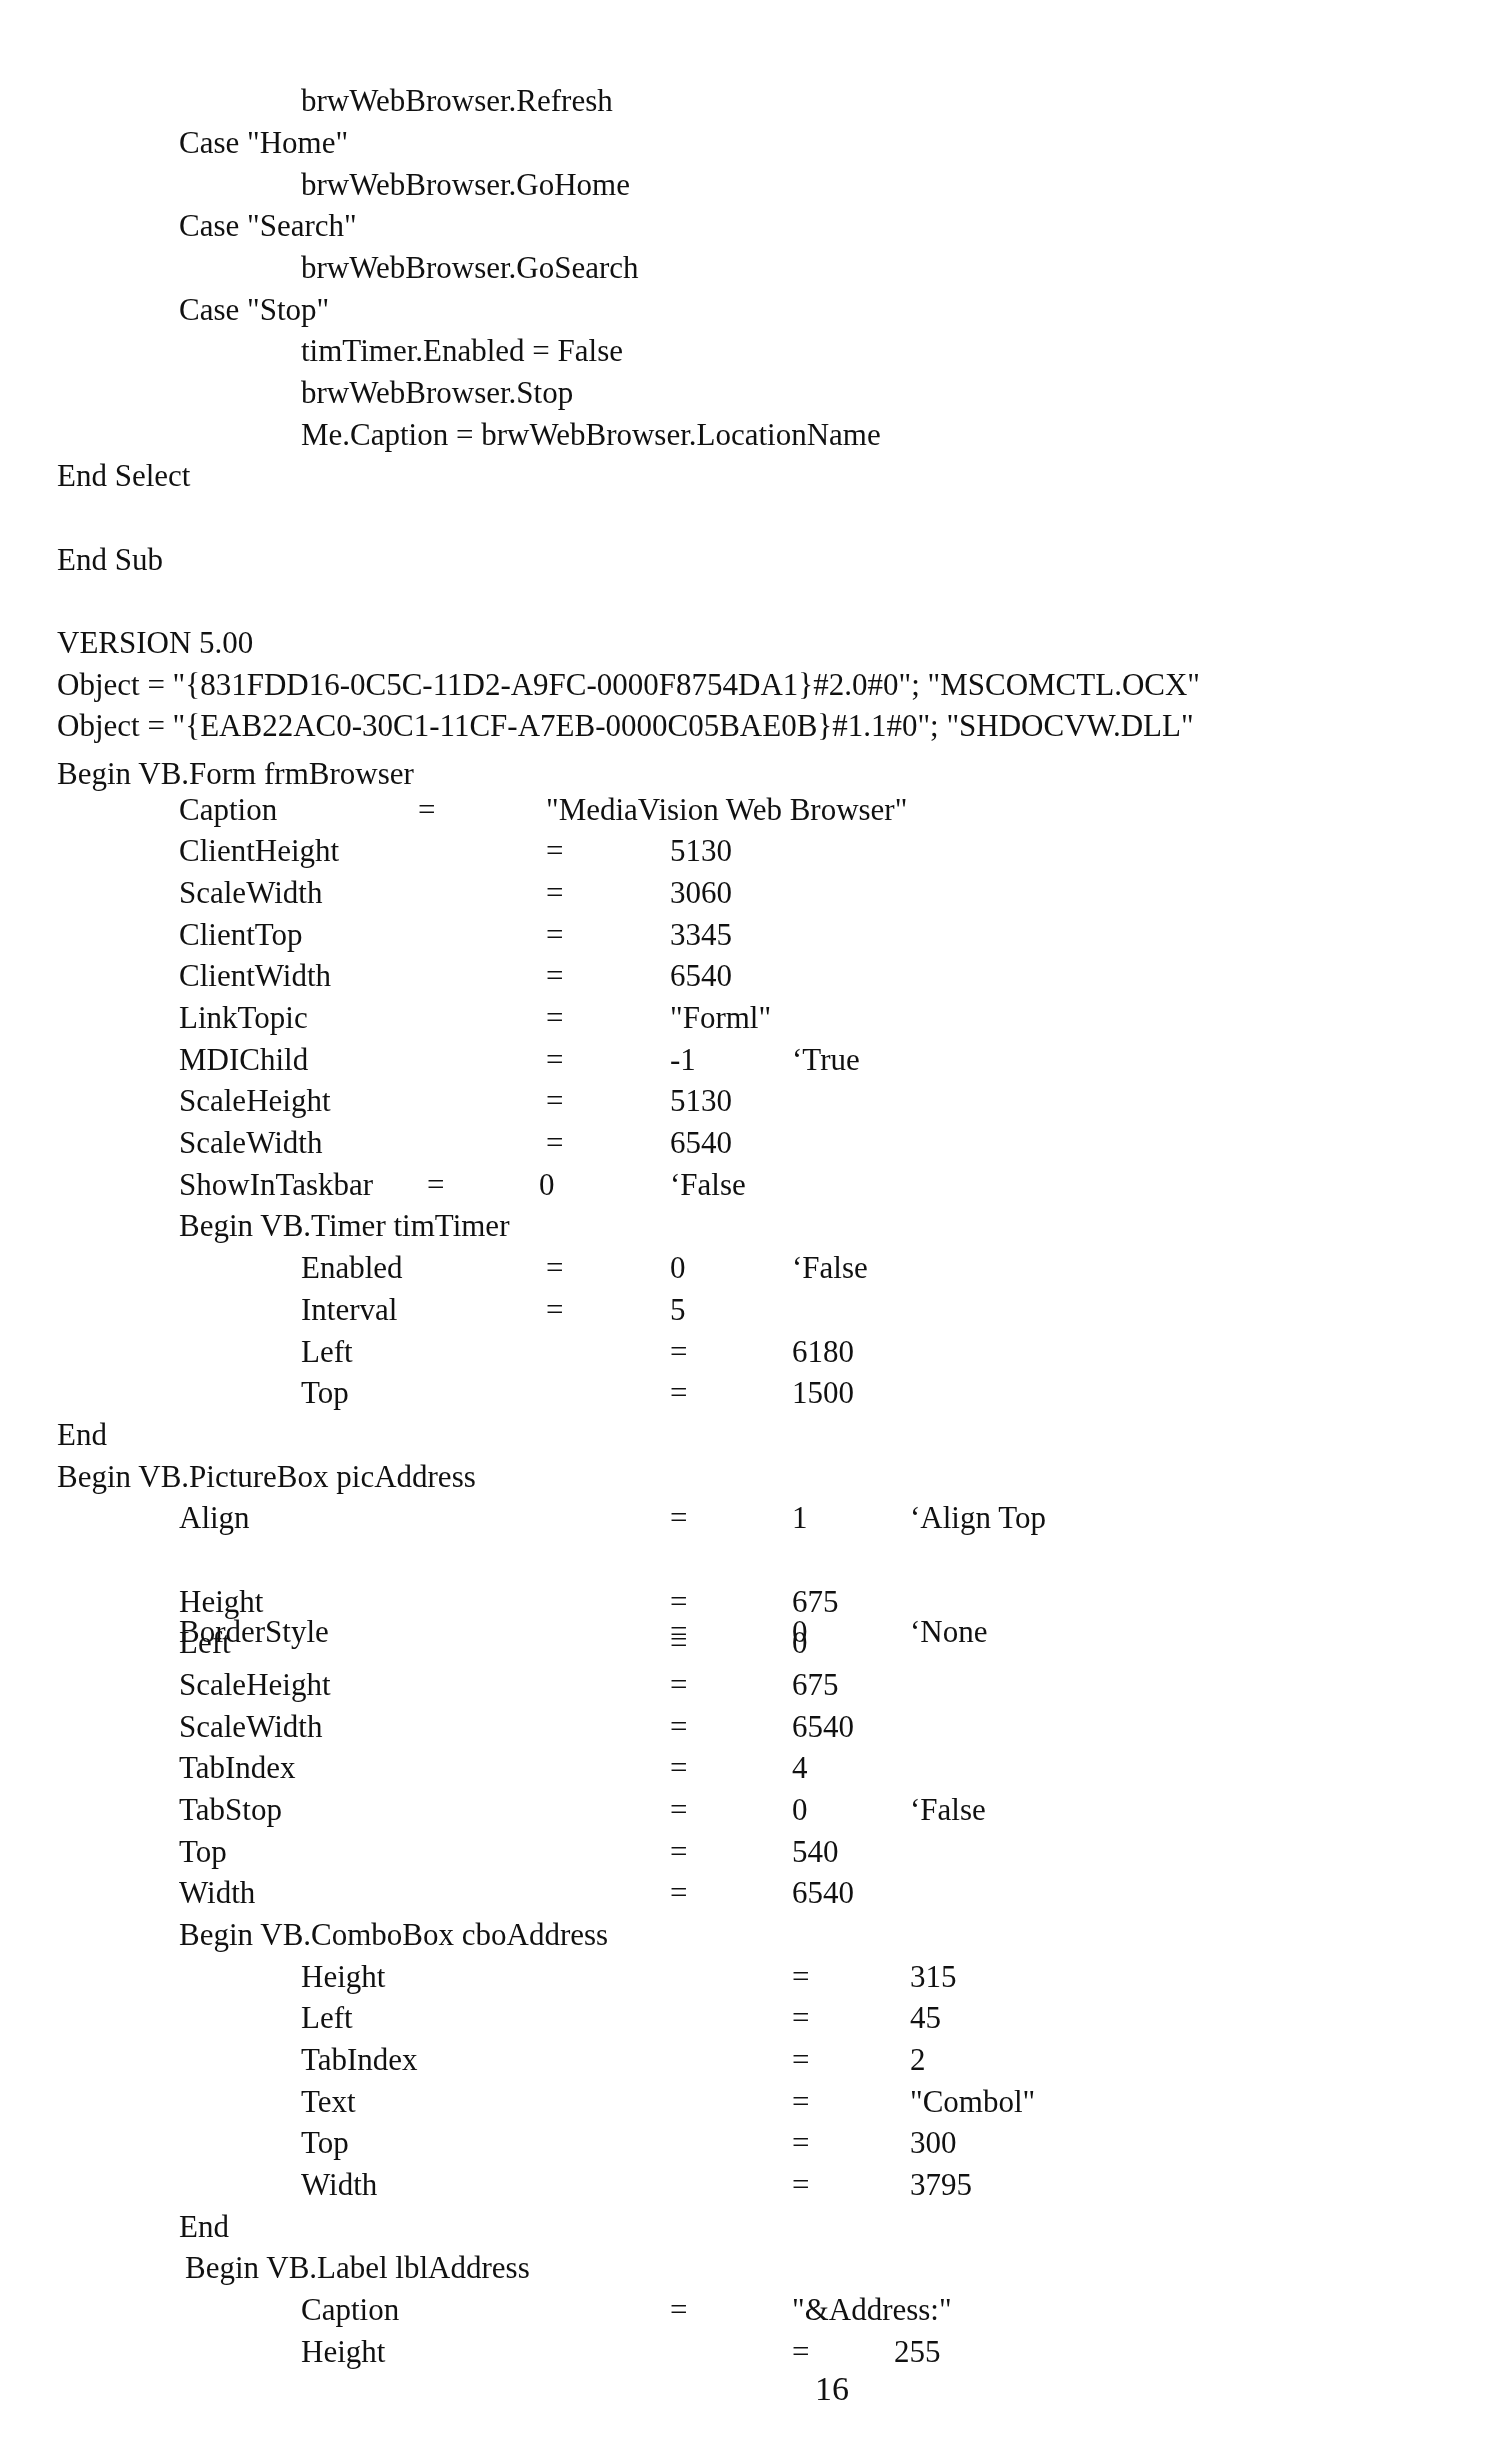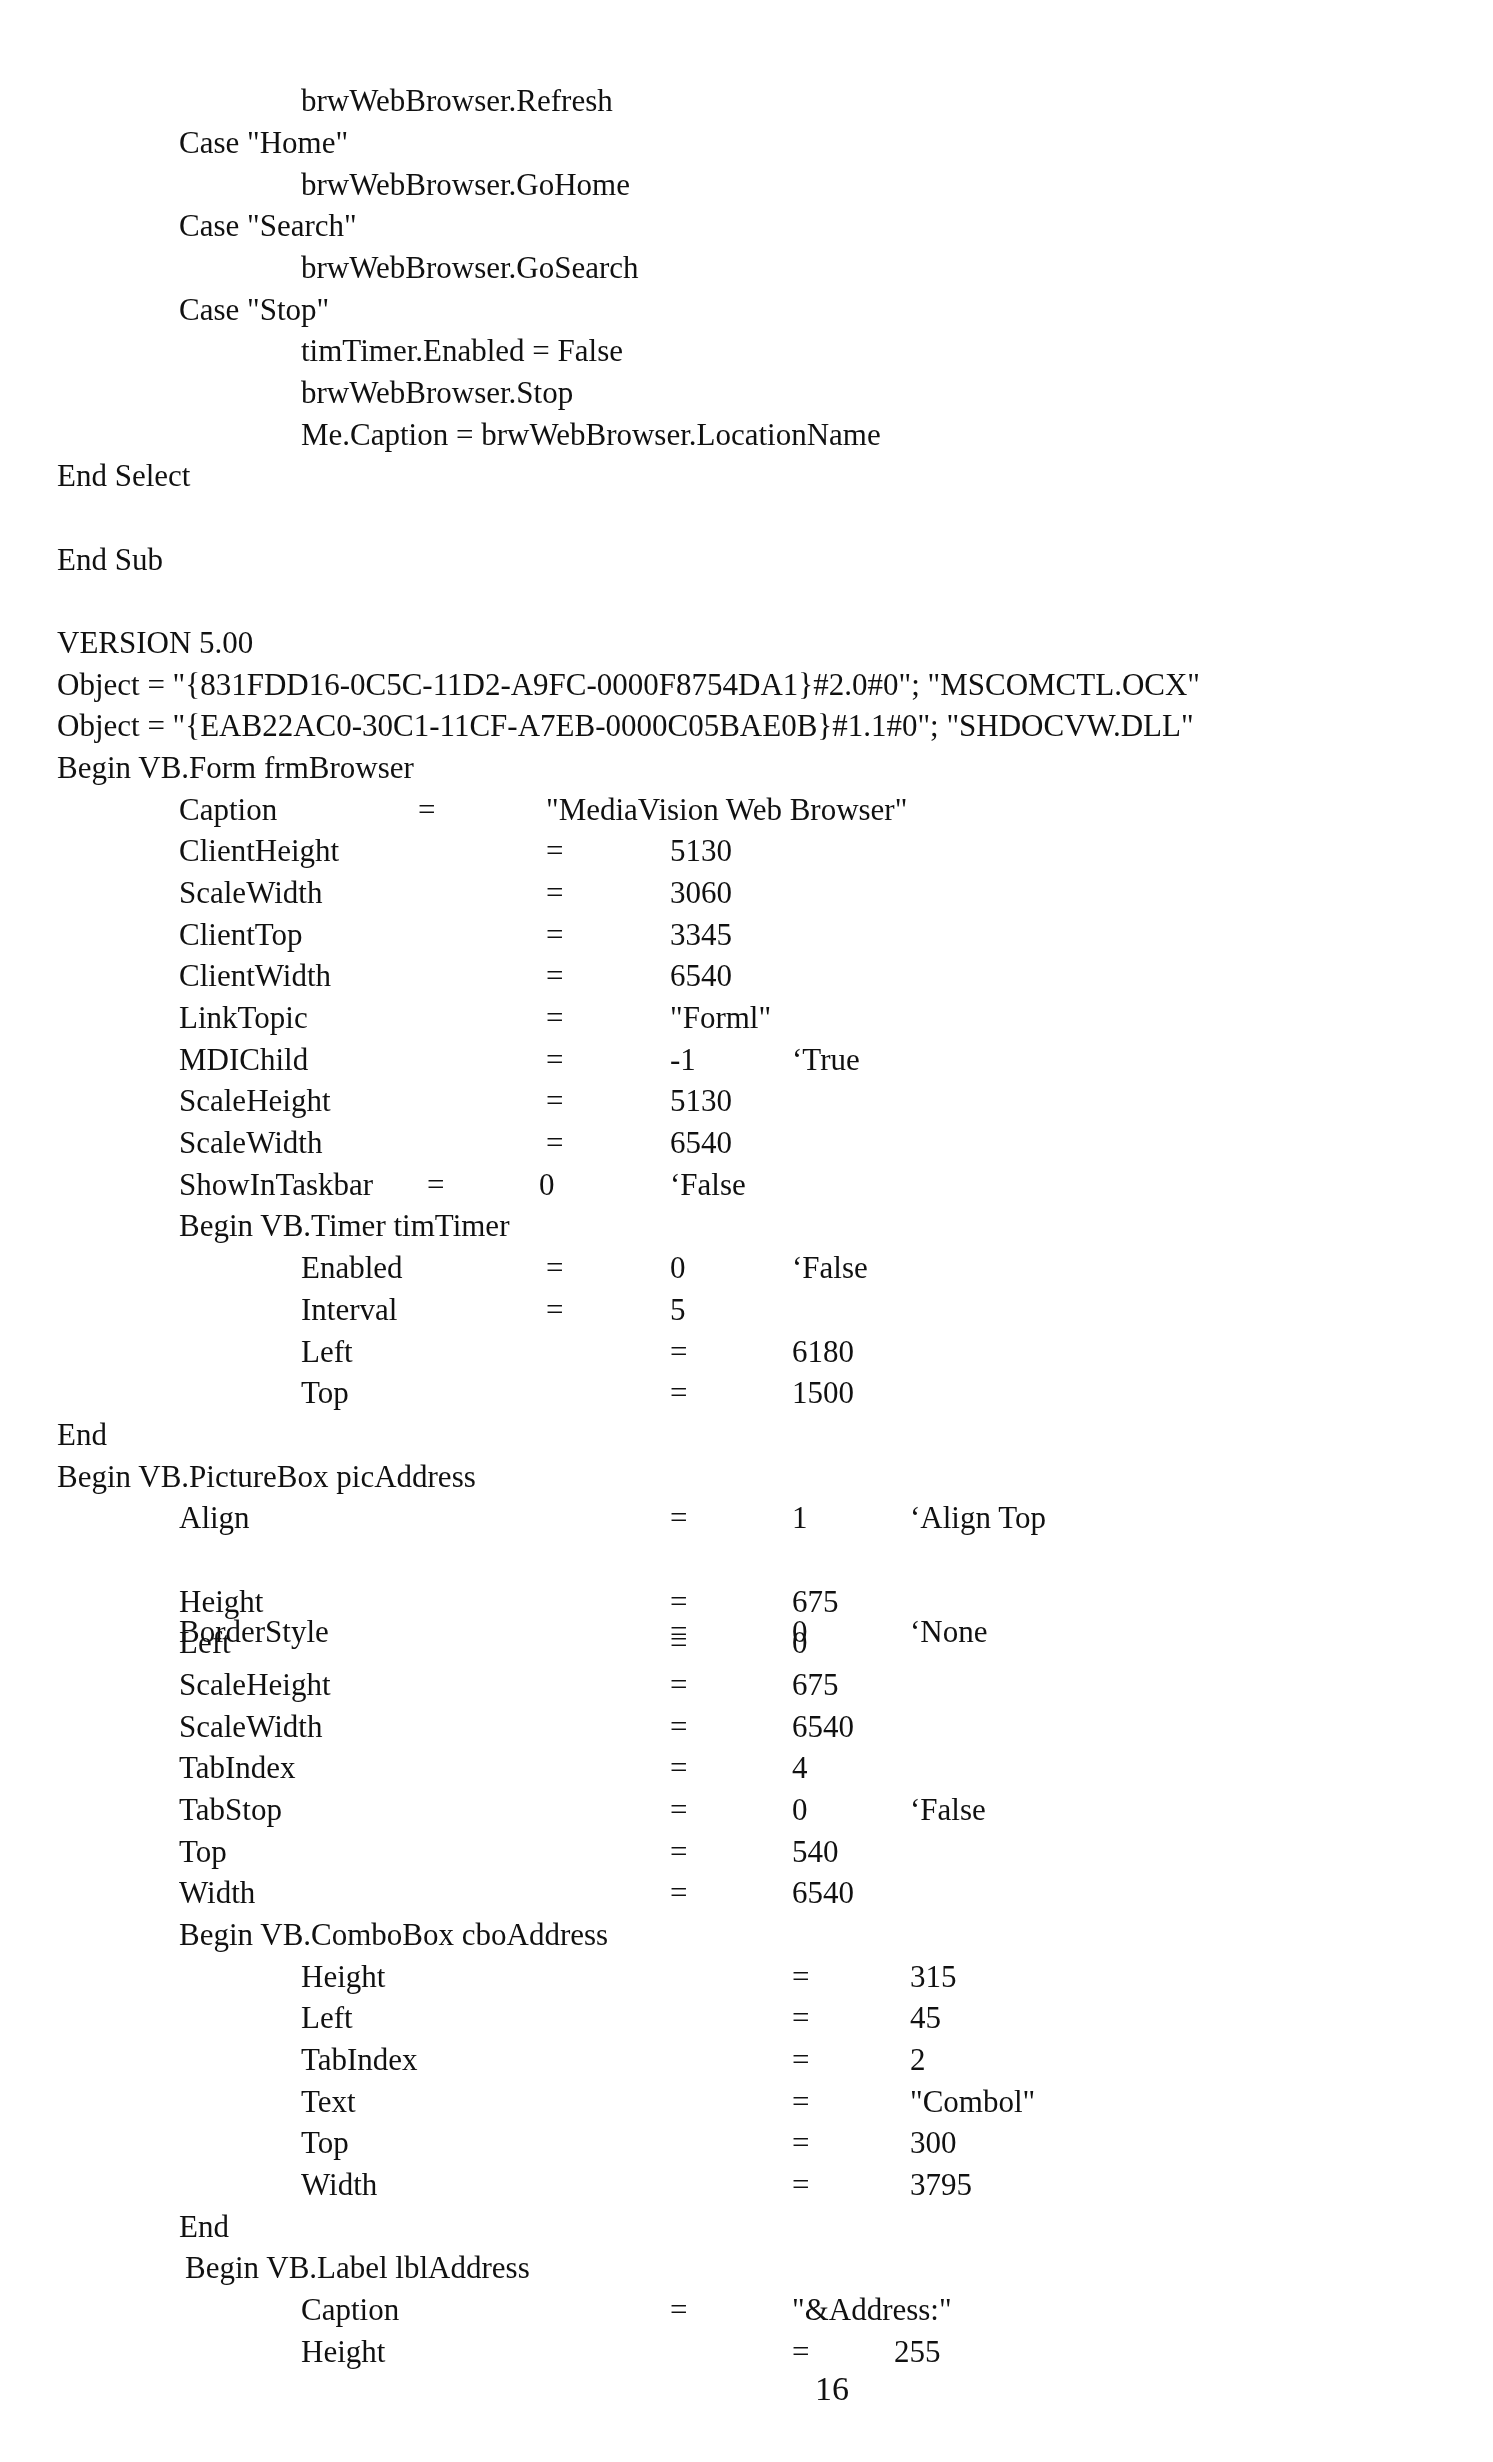--- a/index.html
+++ b/index.html
@@ -30,21 +30,21 @@
       <div class="line" style="top: 331px;"><span class="seg" style="left: 301px;">timTimer.Enabled = False</span></div>
       <div class="line" style="top: 373px;"><span class="seg" style="left: 301px;">brwWebBrowser.Stop</span></div>
       <div class="line" style="top: 415px;"><span class="seg" style="left: 301px;">Me.Caption = brwWebBrowser.LocationName</span></div>
       <div class="line" style="top: 456px;"><span class="seg" style="left: 57px;">End Select</span></div>
       <div class="line" style="top: 498px;"></div>
       <div class="line" style="top: 540px;"><span class="seg" style="left: 57px;">End Sub</span></div>
       <div class="line" style="top: 581px;"></div>
       <div class="line" style="top: 623px; text-decoration: underline;"><span class="seg" style="left: 57px;">VERSION 5.00</span></div>
       <div class="line" style="top: 665px;"><span class="seg" style="left: 57px;">Object = "{831FDD16-0C5C-11D2-A9FC-0000F8754DA1}#2.0#0"; "MSCOMCTL.OCX"</span></div>
       <div class="line" style="top: 706px;"><span class="seg" style="left: 57px;">Object = "{EAB22AC0-30C1-11CF-A7EB-0000C05BAE0B}#1.1#0"; "SHDOCVW.DLL"</span></div>
-      <div class="line" style="top: 748px;"><span class="seg" style="left: 57px;">Begin VB.Form frmBrowser</span></div>
+      <div class="line" style="top: 748px;"><span class="seg" style="left: 57px; margin-top: 6px;">Begin VB.Form frmBrowser</span></div>
       <div class="line" style="top: 790px;"><span class="seg" style="left: 179px;">Caption</span><span class="seg" style="left: 418px;">=</span><span class="seg" style="left: 546px;">"MediaVision Web Browser"</span></div>
       <div class="line" style="top: 831px;"><span class="seg" style="left: 179px;">ClientHeight</span><span class="seg" style="left: 546px;">=</span><span class="seg" style="left: 670px;">5130</span></div>
       <div class="line" style="top: 873px;"><span class="seg" style="left: 179px;">ScaleWidth</span><span class="seg" style="left: 546px;">=</span><span class="seg" style="left: 670px;">3060</span></div>
       <div class="line" style="top: 915px;"><span class="seg" style="left: 179px;">ClientTop</span><span class="seg" style="left: 546px;">=</span><span class="seg" style="left: 670px;">3345</span></div>
       <div class="line" style="top: 956px;"><span class="seg" style="left: 179px;">ClientWidth</span><span class="seg" style="left: 546px;">=</span><span class="seg" style="left: 670px;">6540</span></div>
       <div class="line" style="top: 998px;"><span class="seg" style="left: 179px;">LinkTopic</span><span class="seg" style="left: 546px;">=</span><span class="seg" style="left: 670px;">"Forml"</span></div>
       <div class="line" style="top: 1040px;"><span class="seg" style="left: 179px;">MDIChild</span><span class="seg" style="left: 546px;">=</span><span class="seg" style="left: 670px;">-1</span><span class="seg" style="left: 792px;">‘True</span></div>
       <div class="line" style="top: 1081px;"><span class="seg" style="left: 179px;">ScaleHeight</span><span class="seg" style="left: 546px;">=</span><span class="seg" style="left: 670px;">5130</span></div>
       <div class="line" style="top: 1123px;"><span class="seg" style="left: 179px;">ScaleWidth</span><span class="seg" style="left: 546px;">=</span><span class="seg" style="left: 670px;">6540</span></div>
       <div class="line" style="top: 1165px;"><span class="seg" style="left: 179px;">ShowInTaskbar</span><span class="seg" style="left: 427px;">=</span><span class="seg" style="left: 539px;">0</span><span class="seg" style="left: 670px;">‘False</span></div>

